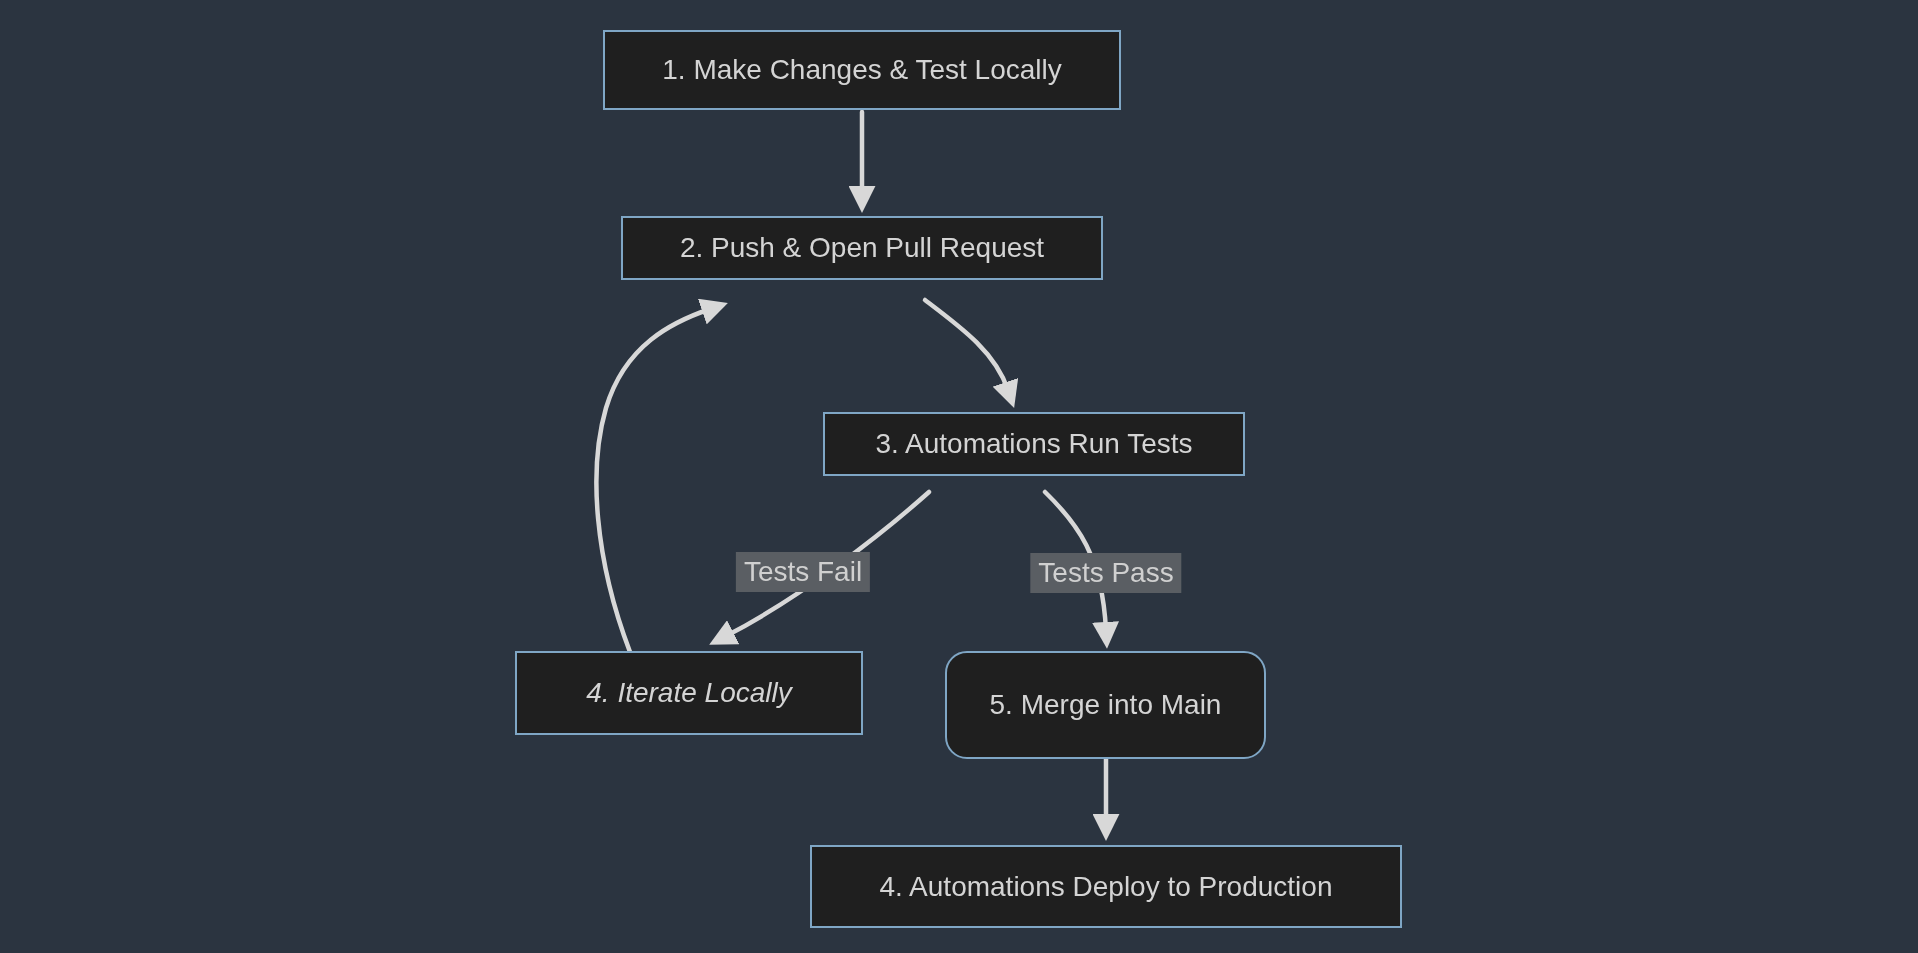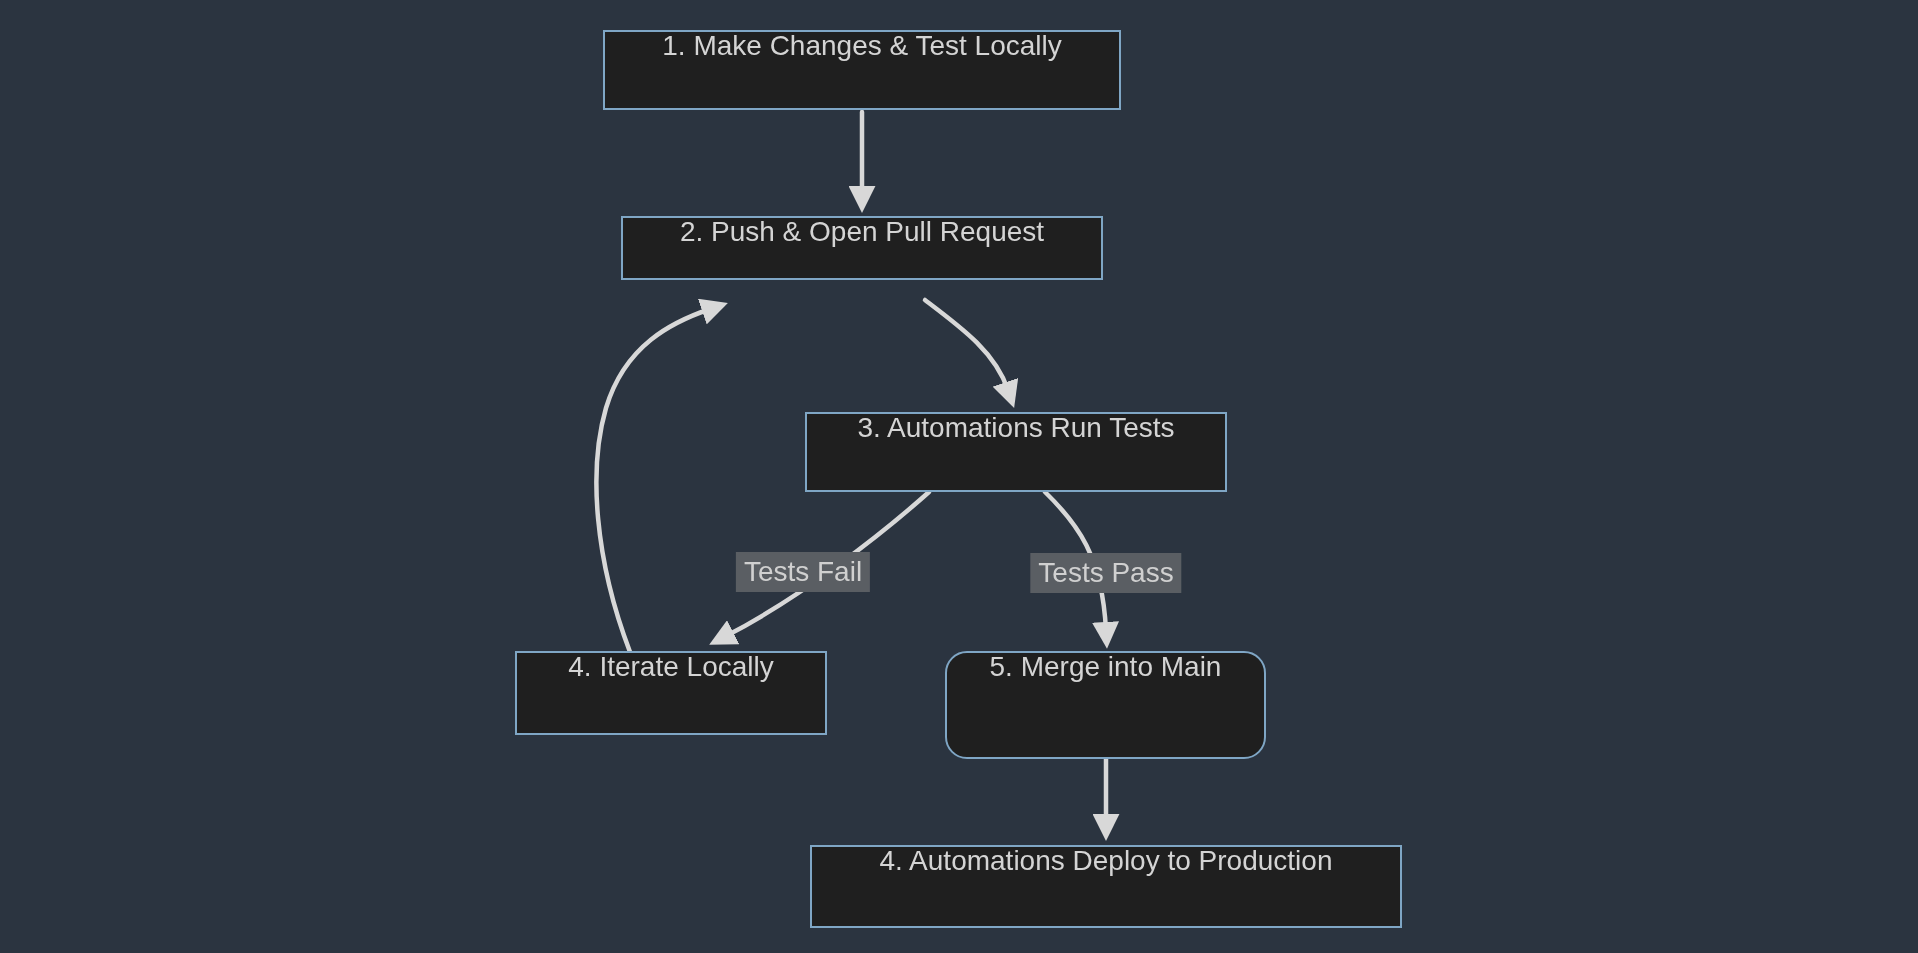--- a/index.html
+++ b/index.html
@@ -31,21 +31,21 @@
   .edges path.edge {
     fill: none;
     stroke: var(--edge);
     stroke-width: 4.5px;
     stroke-linecap: round;
   }
   .edges .arrowhead { fill: var(--edge); }
   .node {
     position: absolute;
     display: flex;
-    align-items: flex-start;
+    align-items: center;
     justify-content: center;
     background: var(--node-fill);
     border: 2px solid var(--node-border);
     color: var(--node-text);
     font-size: 28px;
     line-height: 1;
     white-space: nowrap;
     text-align: center;
   }
   .edge-label {
@@ -54,22 +54,22 @@
     background: var(--edge-label-bg);
     color: var(--edge-label-text);
     font-size: 28px;
     line-height: 1;
     padding: 6px 8px;
     white-space: nowrap;
   }
   
   .node-1 { left: 603px;  top: 30px;  width: 518px; height: 80px; }
   .node-2 { left: 621px;  top: 216px; width: 482px; height: 64px; }
-  .node-3 { left: 805px;  top: 412px; width: 422px; height: 80px; }
-  .node-4 { left: 515px;  top: 651px; width: 312px; height: 84px; }
+  .node-3 { left: 823px;  top: 412px; width: 422px; height: 64px; }
+  .node-4 { left: 515px;  top: 651px; width: 348px; height: 84px; font-style: italic; }
   .node-5 { left: 945px;  top: 651px; width: 321px; height: 108px; border-radius: 22px; }
   .node-6 { left: 810px;  top: 845px; width: 592px; height: 83px; }
   .edge-label-fail { left: 803px;  top: 572px; }
   .edge-label-pass { left: 1106px; top: 573px; }
 </style>
 </head>
 <body>
 
 <div class="canvas">
 

